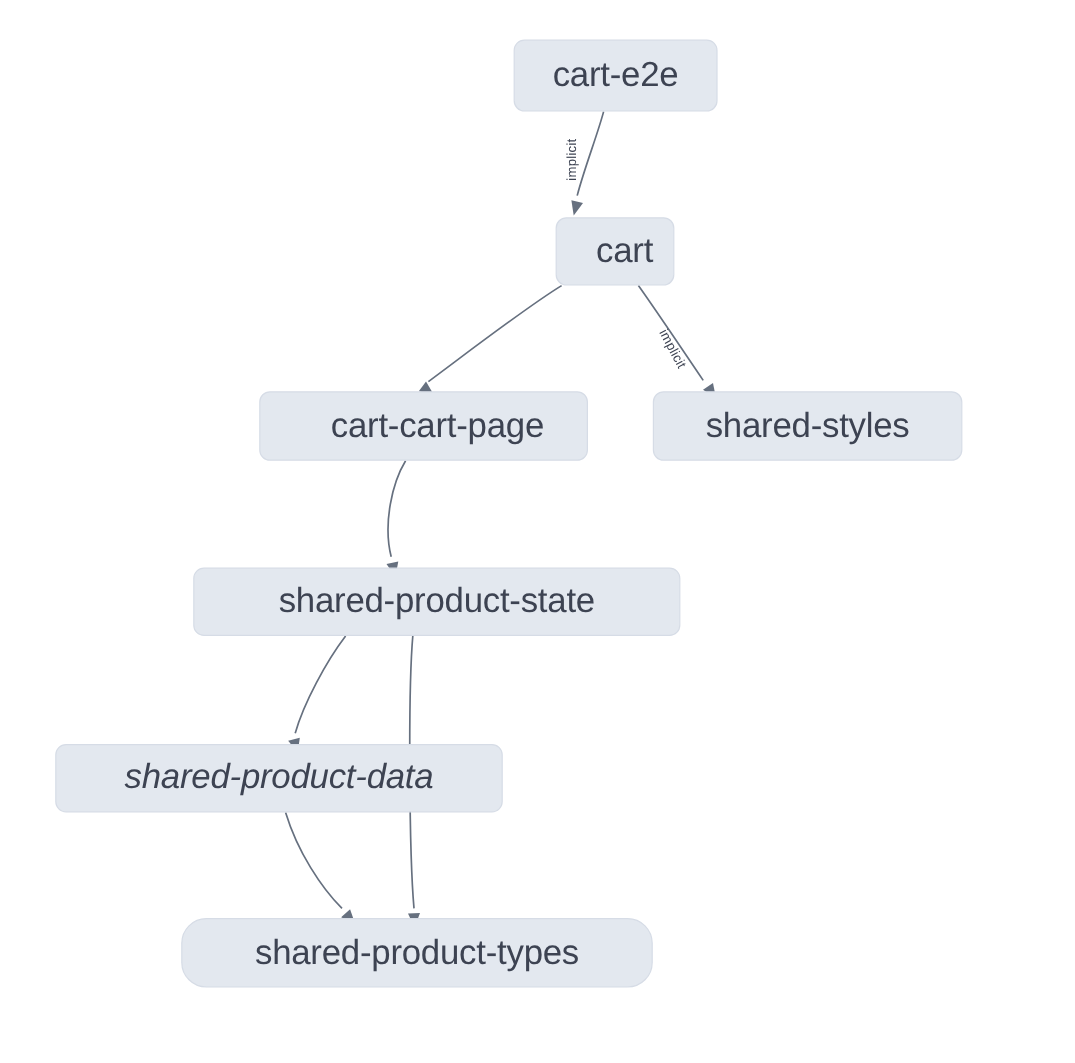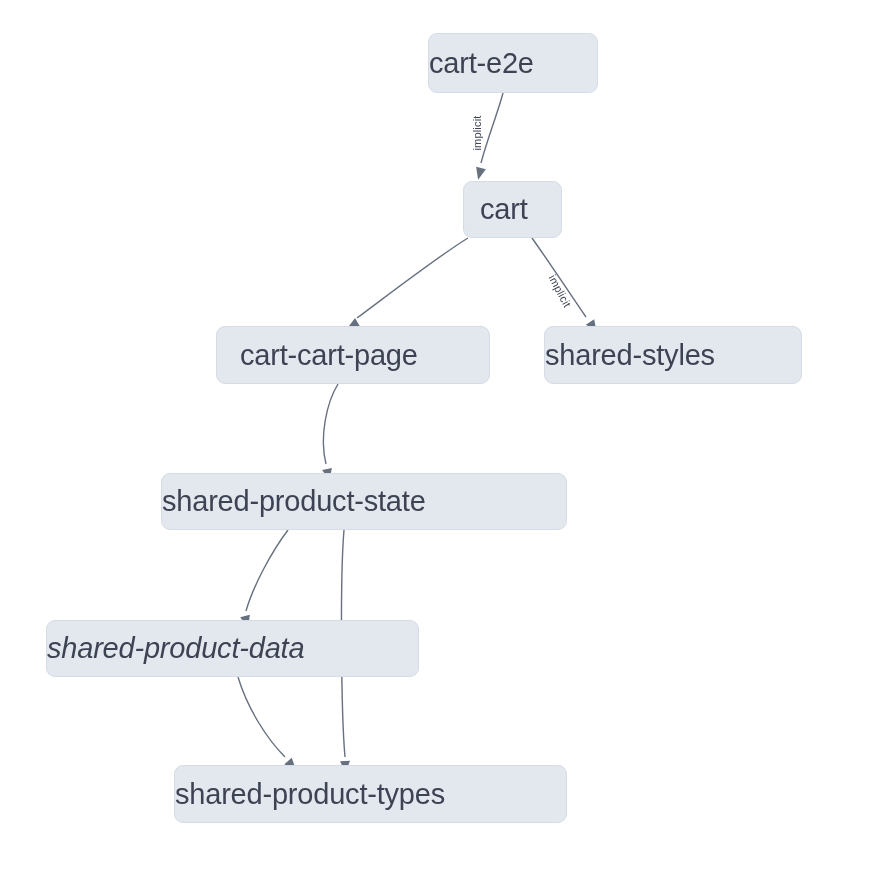--- a/index.html
+++ b/index.html
@@ -27,21 +27,21 @@
     height: 886px;
   }
   .graph-node {
     position: absolute;
     box-sizing: border-box;
     background: #e3e8ef;
     border: 1px solid #d6dce6;
     border-radius: 9px;
     display: flex;
     align-items: center;
-    justify-content: flex-start;
+    justify-content: center;
     color: #3d4352;
     font-family: "Liberation Sans", sans-serif;
     font-size: 29px;
     font-weight: 400;
     letter-spacing: -0.2px;
     white-space: nowrap;
   }
   .node-label {
     display: block;
     line-height: 1;
@@ -95,21 +95,21 @@
       </div>
       <div class="graph-node" style="left: 544px; top: 326px; width: 258px; height: 58px;">
         <span class="node-label">shared-styles</span>
       </div>
       <div class="graph-node" style="left: 161px; top: 473px; width: 406px; height: 57px;">
         <span class="node-label">shared-product-state</span>
       </div>
       <div class="graph-node" style="left: 46px; top: 620px; width: 373px; height: 57px; font-style: italic;">
         <span class="node-label">shared-product-data</span>
       </div>
-      <div class="graph-node" style="left: 174px; top: 765px; width: 393px; height: 58px;">
+      <div class="graph-node" style="left: 151px; top: 765px; width: 393px; height: 58px; border-radius: 21px;">
         <span class="node-label">shared-product-types</span>
       </div>
     </div>
   <div id="edge-label-layer">
       <div class="edge-label" style="left: 477px; top: 133px; transform: translate(-50%, -50%) rotate(-90deg);">implicit</div>
       <div class="edge-label" style="left: 560px; top: 291px; transform: translate(-50%, -50%) rotate(62deg);">implicit</div>
     </div>
 
 </div>
 

